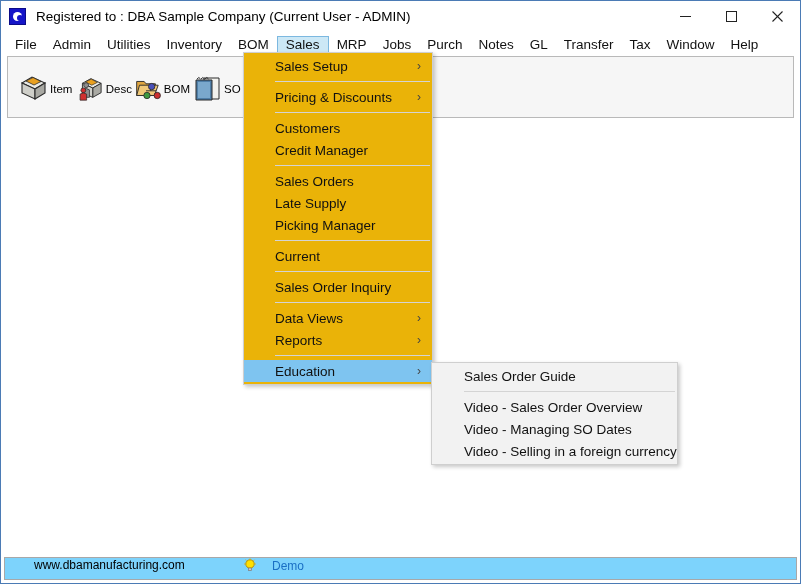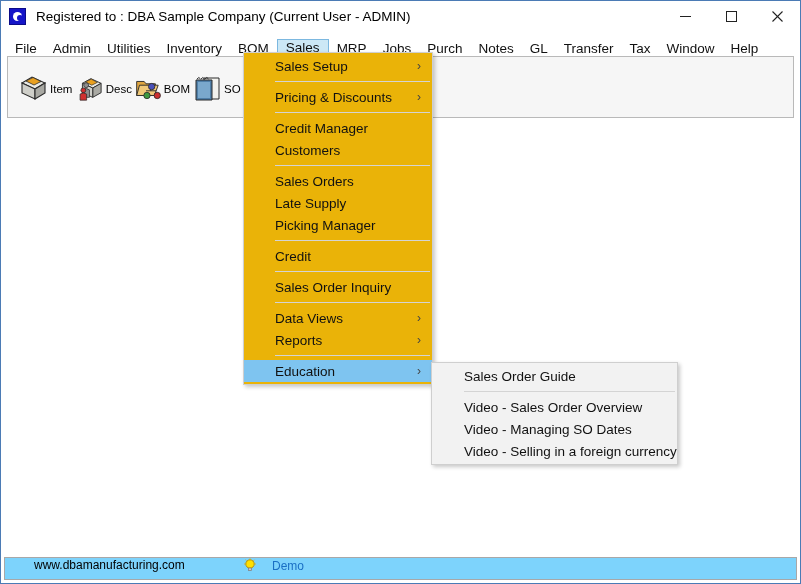--- a/index.html
+++ b/index.html
@@ -81,21 +81,21 @@
     justify-content: center;
     background: transparent;
   }
   .wbtn svg { display: block; }
 
   
   #menubar {
     height: 24px;
     flex: 0 0 24px;
     display: flex;
-    align-items: flex-end;
+    align-items: center;
     padding-left: 6px;
     background: #ffffff;
     position: relative;
     z-index: 30;
   }
   .menu-item {
     padding: 0 8px;
     display: flex;
     align-items: center;
     font-size: 13.5px;
@@ -380,38 +380,38 @@
     <span>Sales Setup</span>
     <span class="arrow">›</span>
   </div>
   <div class="msep"></div>
   <div class="mrow">
     <span>Pricing &amp; Discounts</span>
     <span class="arrow">›</span>
   </div>
   <div class="msep"></div>
   <div class="mrow">
+    <span>Customers</span>
+  </div>
+  <div class="mrow">
     <span>Credit Manager</span>
   </div>
-  <div class="mrow">
-    <span>Customers</span>
-  </div>
   <div class="msep"></div>
   <div class="mrow">
     <span>Sales Orders</span>
   </div>
   <div class="mrow">
     <span>Late Supply</span>
   </div>
   <div class="mrow">
     <span>Picking Manager</span>
   </div>
   <div class="msep"></div>
   <div class="mrow">
-    <span>Credit</span>
+    <span>Current</span>
   </div>
   <div class="msep"></div>
   <div class="mrow">
     <span>Sales Order Inquiry</span>
   </div>
   <div class="msep"></div>
   <div class="mrow">
     <span>Data Views</span>
     <span class="arrow">›</span>
   </div>

